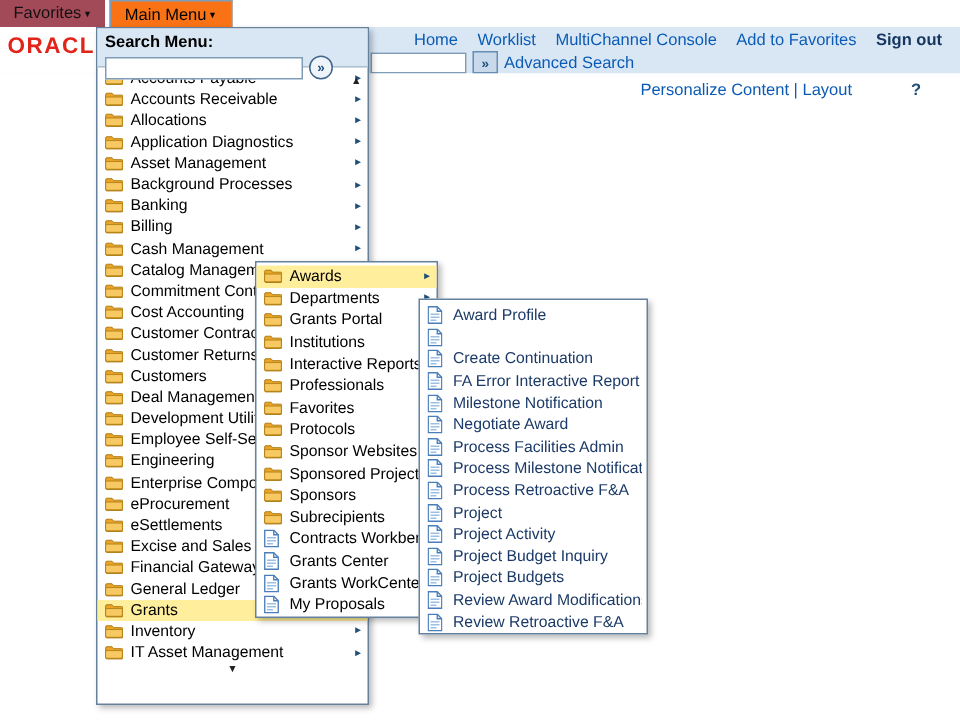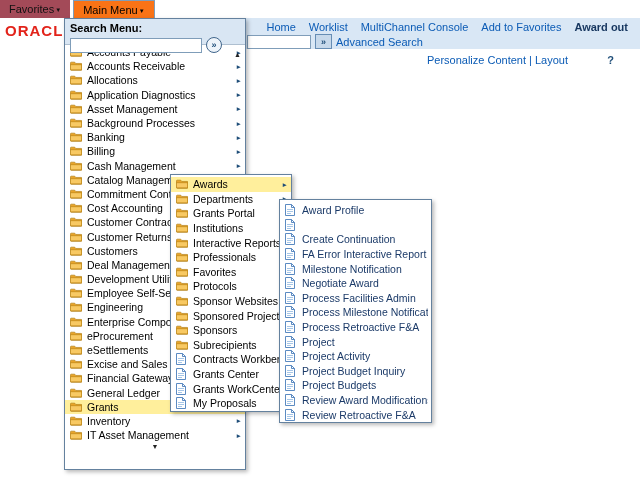--- a/index.html
+++ b/index.html
@@ -68,21 +68,21 @@
 
 <div class="band"></div>
 <div class="logo-box"></div>
 <div class="logo">ORACLE</div>
 
 <div class="nav-links" id="nav-links">
     <a href="#">Home</a>
     <a href="#">Worklist</a>
     <a href="#">MultiChannel Console</a>
     <a href="#">Add to Favorites</a>
-    <a href="#" class="signout">Award out</a>
+    <a href="#" class="signout">Sign out</a>
   </div>
 
 <div class="search-row">
   <input class="hdr-search" type="text" value="" style="">
   <button class="hdr-go">»</button>
   <a class="adv-link" href="#">Advanced Search</a>
 </div>
 
 <div class="pers-row">
   <span class="pers-links">Personalize Content | Layout</span>

